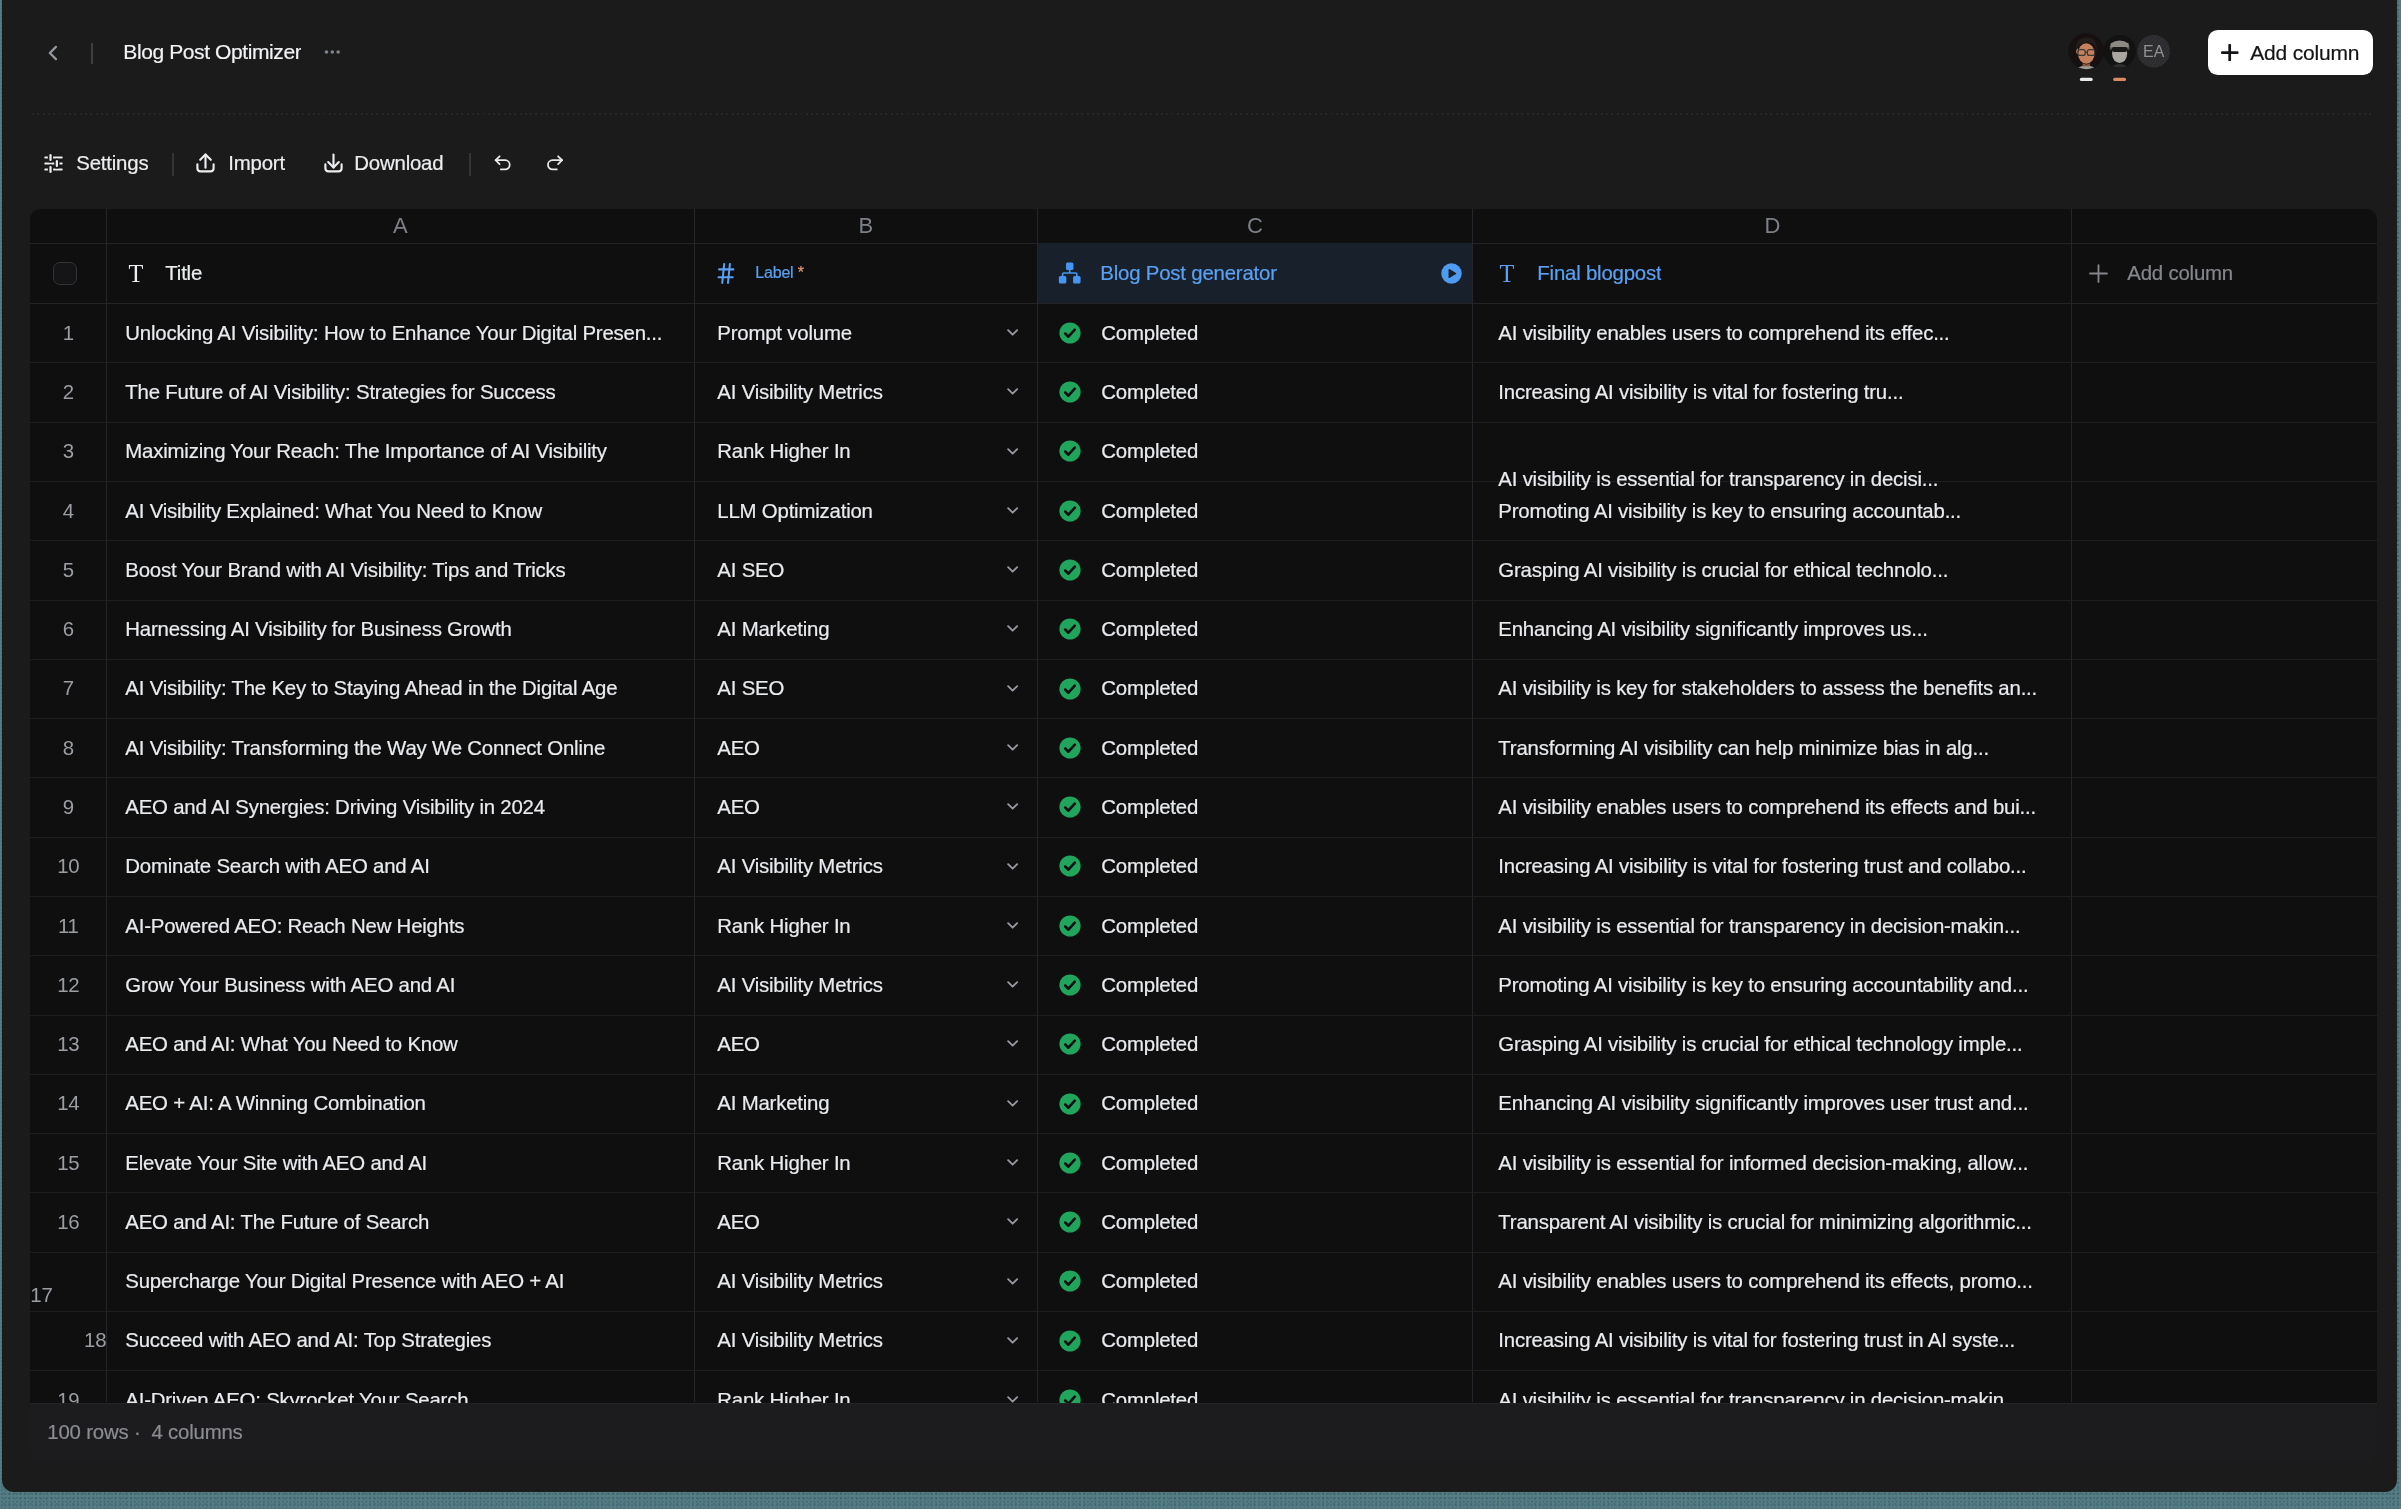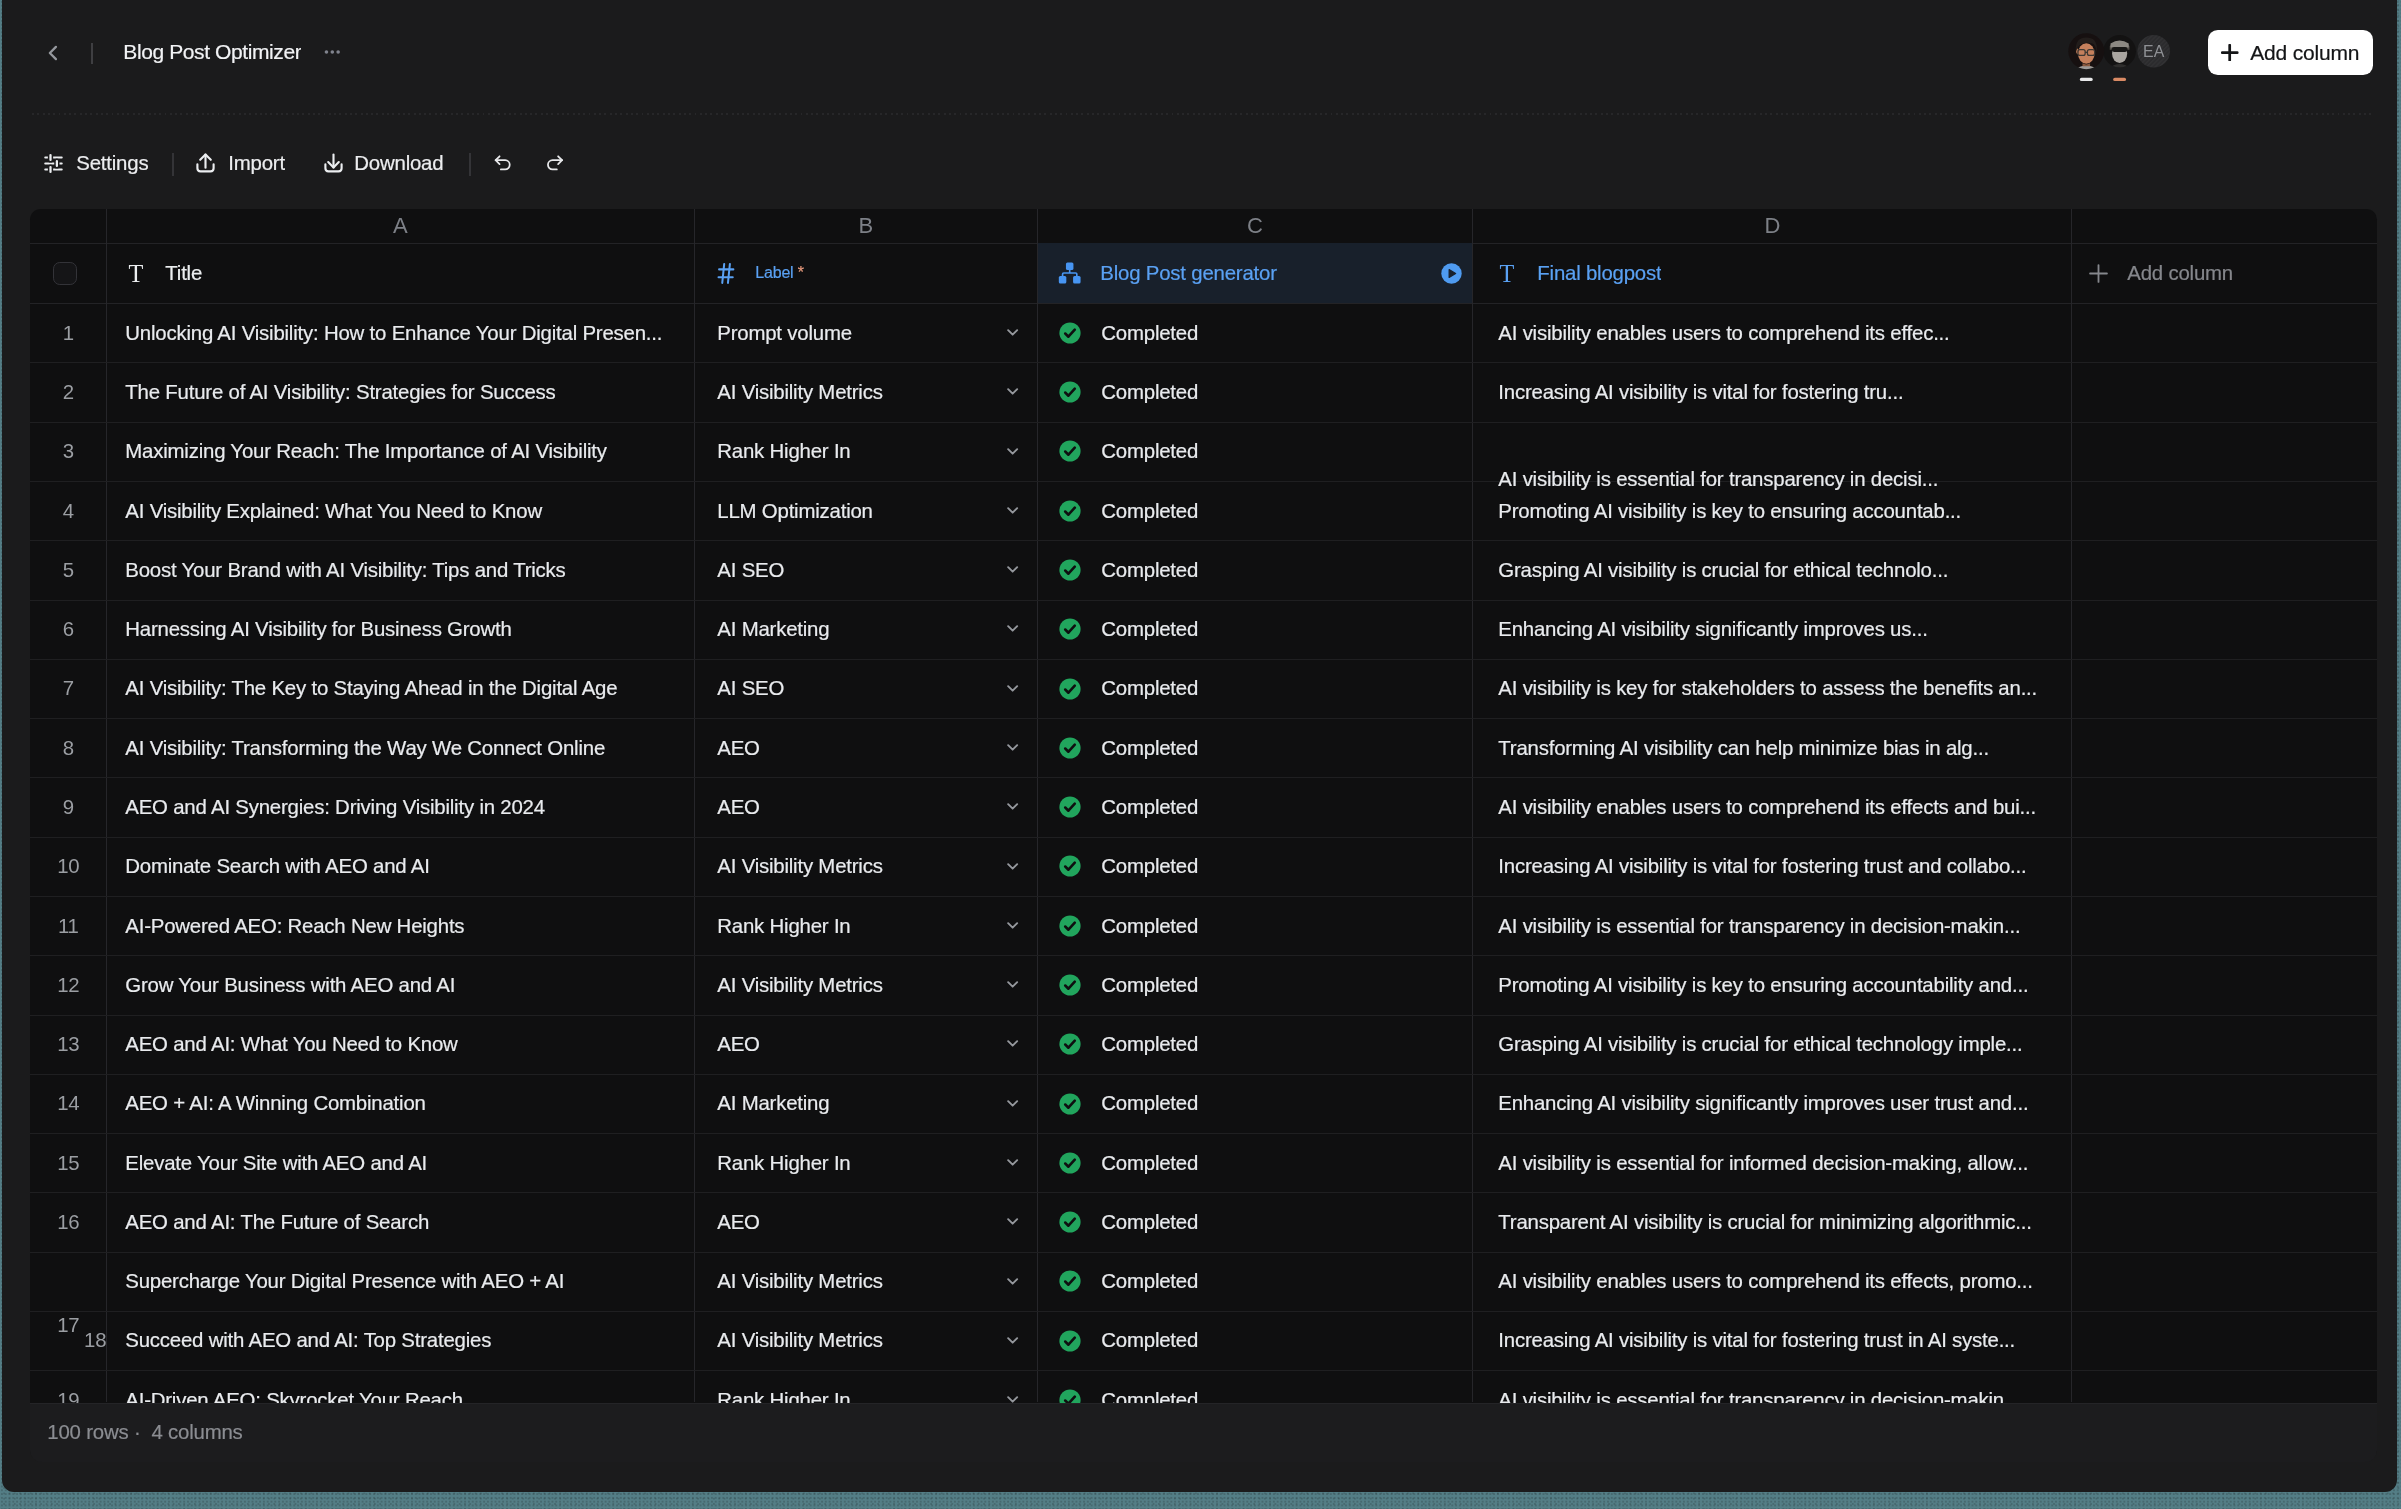--- a/index.html
+++ b/index.html
@@ -427,21 +427,21 @@
   <svg class="abs" style="left:1005px;top:1218px;" width="11.3" height="7.6" viewBox="0 0 15 10">
     <path d="M1.5 1.5 L7.5 7.5 L13.5 1.5" fill="none" stroke="#95989d" stroke-width="2.5" stroke-linecap="round" stroke-linejoin="round"></path>
   </svg>
   <svg class="abs" style="left:1057px;top:1211px;" width="22" height="22" viewBox="0 0 29 29">
     <circle cx="14.5" cy="14.5" r="14" fill="#21a55d"></circle>
     <path d="M8.2 15.2 L12.4 19.4 L20.8 10.2" fill="none" stroke="#0e0f10" stroke-width="3.4" stroke-linecap="round" stroke-linejoin="round"></path>
   </svg>
   <div class="txt" style="left:1099px;width:302px;top:1207px;">Completed</div>
   <div class="txt" style="left:1496px;width:569px;top:1207px;">Transparent AI visibility is crucial for minimizing algorithmic...</div>
 
-  <div class="txt num" style="left:28px;width:76px;top:1310px;text-align:center;">17</div>
+  <div class="txt num" style="left:28px;width:76px;top:1280px;text-align:left;">17</div>
   <div class="txt" style="left:123px;width:552px;top:1266px;">Supercharge Your Digital Presence with AEO + AI</div>
   <div class="txt" style="left:715px;width:272px;top:1266px;">AI Visibility Metrics</div>
   <svg class="abs" style="left:1005px;top:1278px;" width="11.3" height="7.6" viewBox="0 0 15 10">
     <path d="M1.5 1.5 L7.5 7.5 L13.5 1.5" fill="none" stroke="#95989d" stroke-width="2.5" stroke-linecap="round" stroke-linejoin="round"></path>
   </svg>
   <svg class="abs" style="left:1057px;top:1270px;" width="22" height="22" viewBox="0 0 29 29">
     <circle cx="14.5" cy="14.5" r="14" fill="#21a55d"></circle>
     <path d="M8.2 15.2 L12.4 19.4 L20.8 10.2" fill="none" stroke="#0e0f10" stroke-width="3.4" stroke-linecap="round" stroke-linejoin="round"></path>
   </svg>
   <div class="txt" style="left:1099px;width:302px;top:1266px;">Completed</div>
@@ -454,21 +454,21 @@
     <path d="M1.5 1.5 L7.5 7.5 L13.5 1.5" fill="none" stroke="#95989d" stroke-width="2.5" stroke-linecap="round" stroke-linejoin="round"></path>
   </svg>
   <svg class="abs" style="left:1057px;top:1330px;" width="22" height="22" viewBox="0 0 29 29">
     <circle cx="14.5" cy="14.5" r="14" fill="#21a55d"></circle>
     <path d="M8.2 15.2 L12.4 19.4 L20.8 10.2" fill="none" stroke="#0e0f10" stroke-width="3.4" stroke-linecap="round" stroke-linejoin="round"></path>
   </svg>
   <div class="txt" style="left:1099px;width:302px;top:1325px;">Completed</div>
   <div class="txt" style="left:1496px;width:569px;top:1325px;">Increasing AI visibility is vital for fostering trust in AI syste...</div>
 
   <div class="txt num" style="left:28px;width:76px;top:1385px;text-align:center;">19</div>
-  <div class="txt" style="left:123px;width:552px;top:1385px;">AI-Driven AEO: Skyrocket Your Reach</div>
+  <div class="txt" style="left:123px;width:552px;top:1385px;">AI-Driven AEO: Skyrocket Your Search</div>
   <div class="txt" style="left:715px;width:272px;top:1385px;">Rank Higher In</div>
   <svg class="abs" style="left:1005px;top:1396px;" width="11.3" height="7.6" viewBox="0 0 15 10">
     <path d="M1.5 1.5 L7.5 7.5 L13.5 1.5" fill="none" stroke="#95989d" stroke-width="2.5" stroke-linecap="round" stroke-linejoin="round"></path>
   </svg>
   <svg class="abs" style="left:1057px;top:1389px;" width="22" height="22" viewBox="0 0 29 29">
     <circle cx="14.5" cy="14.5" r="14" fill="#21a55d"></circle>
     <path d="M8.2 15.2 L12.4 19.4 L20.8 10.2" fill="none" stroke="#0e0f10" stroke-width="3.4" stroke-linecap="round" stroke-linejoin="round"></path>
   </svg>
   <div class="txt" style="left:1099px;width:302px;top:1385px;">Completed</div>
   <div class="txt" style="left:1496px;width:569px;top:1385px;">AI visibility is essential for transparency in decision-makin</div>

